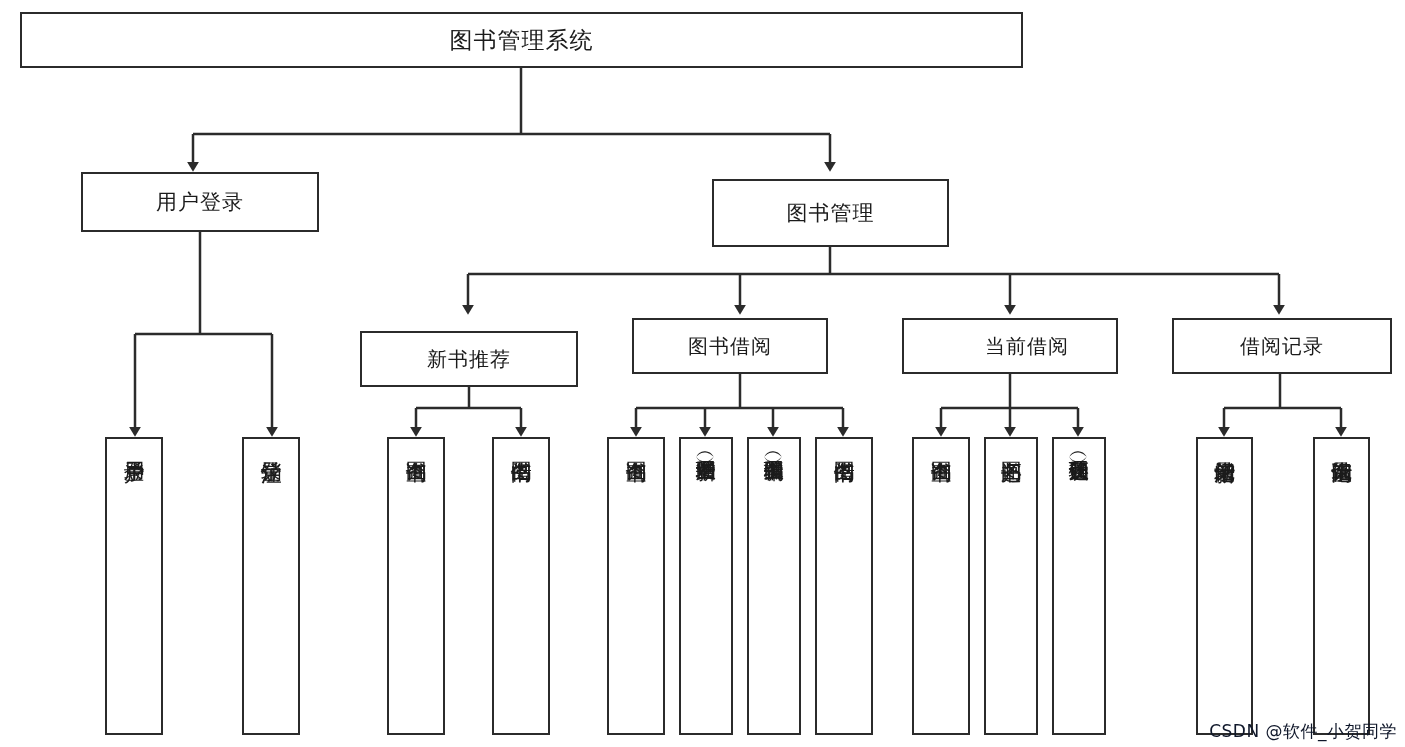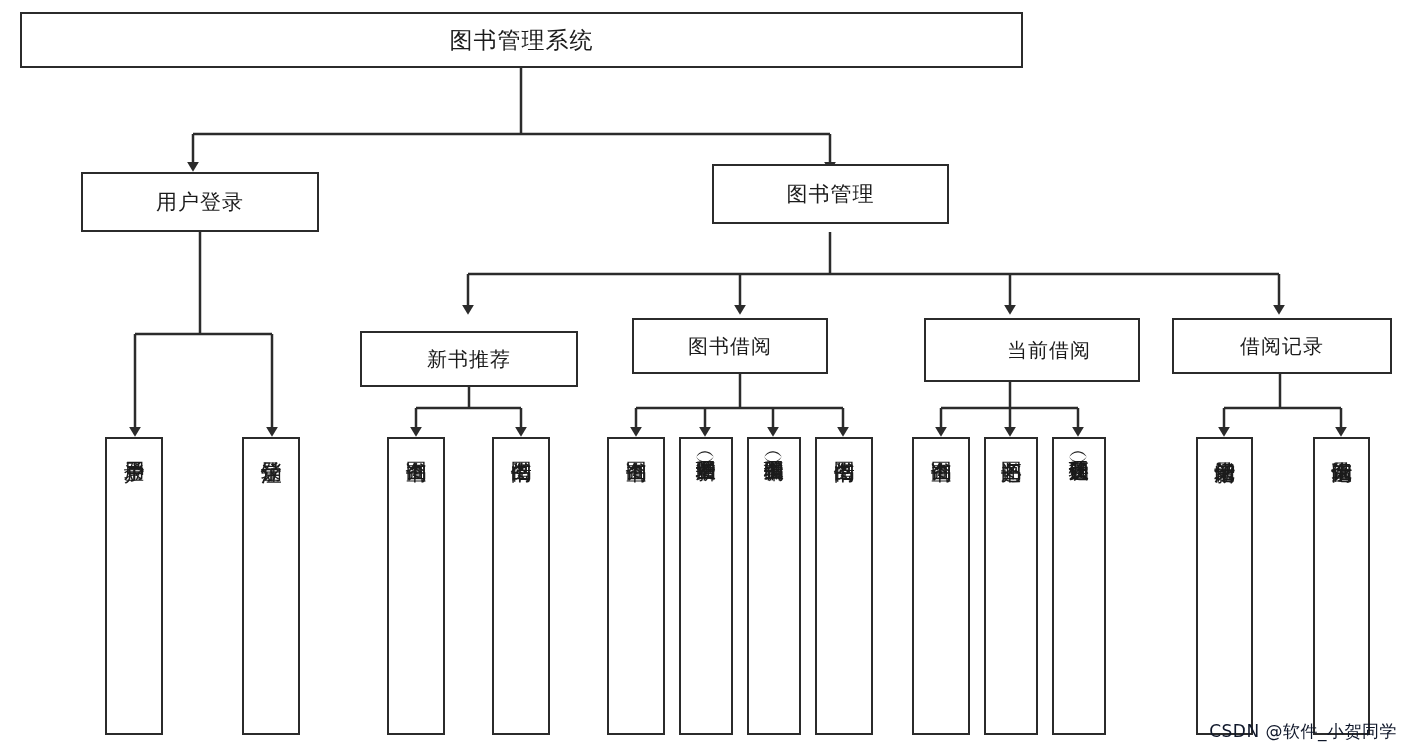--- a/index.html
+++ b/index.html
@@ -129,31 +129,31 @@
     </g>
   </svg>
 
   <div class="node lvl1" style="left:81px; top:172px; width:238px; height:60px;">
     <span>用户登录</span>
   </div>
 
   <div class="node root" style="left:20px; top:12px; width:1003px; height:56px;">
     <span>图书管理系统</span>
   </div>
-  <div class="node lvl1" style="left:712px; top:164px; width:237px; height:60px;">
+  <div class="node lvl1" style="left:712px; top:179px; width:237px; height:68px;">
     <span>图书管理</span>
   </div>
 
   <div class="node lvl2" style="left:360px; top:318px; width:218px; height:56px;margin-top:13px;">
     <span>新书推荐</span>
   </div>
   <div class="node lvl2" style="left:632px; top:318px; width:196px; height:56px;">
     <span>图书借阅</span>
   </div>
-  <div class="node lvl2" style="left:924px; top:318px; width:216px; height:64px;padding-left:34px;">
+  <div class="node lvl2" style="left:902px; top:318px; width:216px; height:56px;padding-left:34px;">
     <span>当前借阅</span>
   </div>
   <div class="node lvl2" style="left:1172px; top:318px; width:220px; height:56px;">
     <span>借阅记录</span>
   </div>
 
   <div class="node leaf" style="left:105px; top:437px; width:58px; height:298px;">
     <span class="vtext">用户登录</span>
   </div>
   <div class="node leaf" style="left:242px; top:437px; width:58px; height:298px;">

